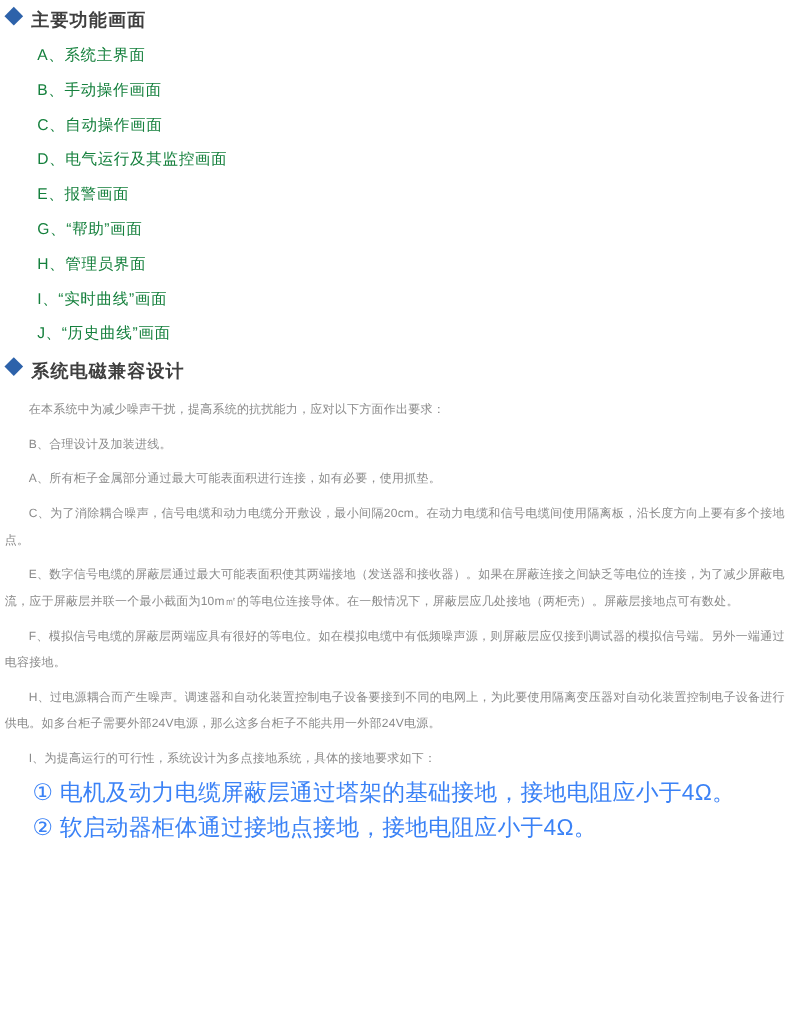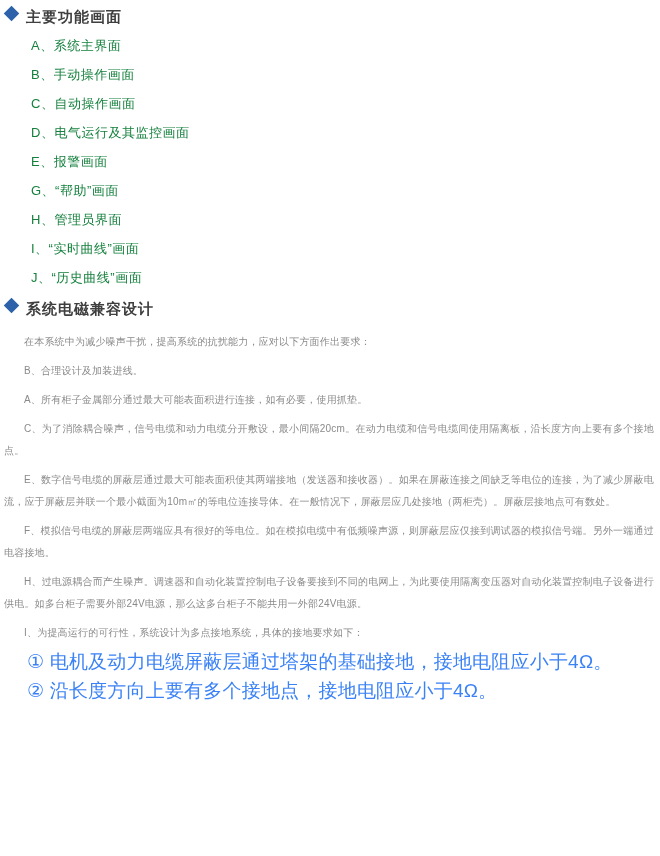--- a/index.html
+++ b/index.html
@@ -88,16 +88,16 @@
   <div class="emc-body">
     <p class="para">在本系统中为减少噪声干扰，提高系统的抗扰能力，应对以下方面作出要求：</p>
     <p class="para">B、合理设计及加装进线。</p>
     <p class="para">A、所有柜子金属部分通过最大可能表面积进行连接，如有必要，使用抓垫。</p>
     <p class="para">C、为了消除耦合噪声，信号电缆和动力电缆分开敷设，最小间隔20cm。在动力电缆和信号电缆间使用隔离板，沿长度方向上要有多个接地点。</p>
     <p class="para">E、数字信号电缆的屏蔽层通过最大可能表面积使其两端接地（发送器和接收器）。如果在屏蔽连接之间缺乏等电位的连接，为了减少屏蔽电流，应于屏蔽层并联一个最小截面为10m㎡的等电位连接导体。在一般情况下，屏蔽层应几处接地（两柜壳）。屏蔽层接地点可有数处。</p>
     <p class="para">F、模拟信号电缆的屏蔽层两端应具有很好的等电位。如在模拟电缆中有低频噪声源，则屏蔽层应仅接到调试器的模拟信号端。另外一端通过电容接地。</p>
     <p class="para">H、过电源耦合而产生噪声。调速器和自动化装置控制电子设备要接到不同的电网上，为此要使用隔离变压器对自动化装置控制电子设备进行供电。如多台柜子需要外部24V电源，那么这多台柜子不能共用一外部24V电源。</p>
     <p class="para">I、为提高运行的可行性，系统设计为多点接地系统，具体的接地要求如下：</p>
     <p class="numbered">① 电机及动力电缆屏蔽层通过塔架的基础接地，接地电阻应小于4Ω。</p>
-    <p class="numbered">② 沿长度方向上要有多个接地点，接地电阻应小于4Ω。</p>
+    <p class="numbered">② 软启动器柜体通过接地点接地，接地电阻应小于4Ω。</p>
 
   </div>
 </section>
 
 </body></html>

